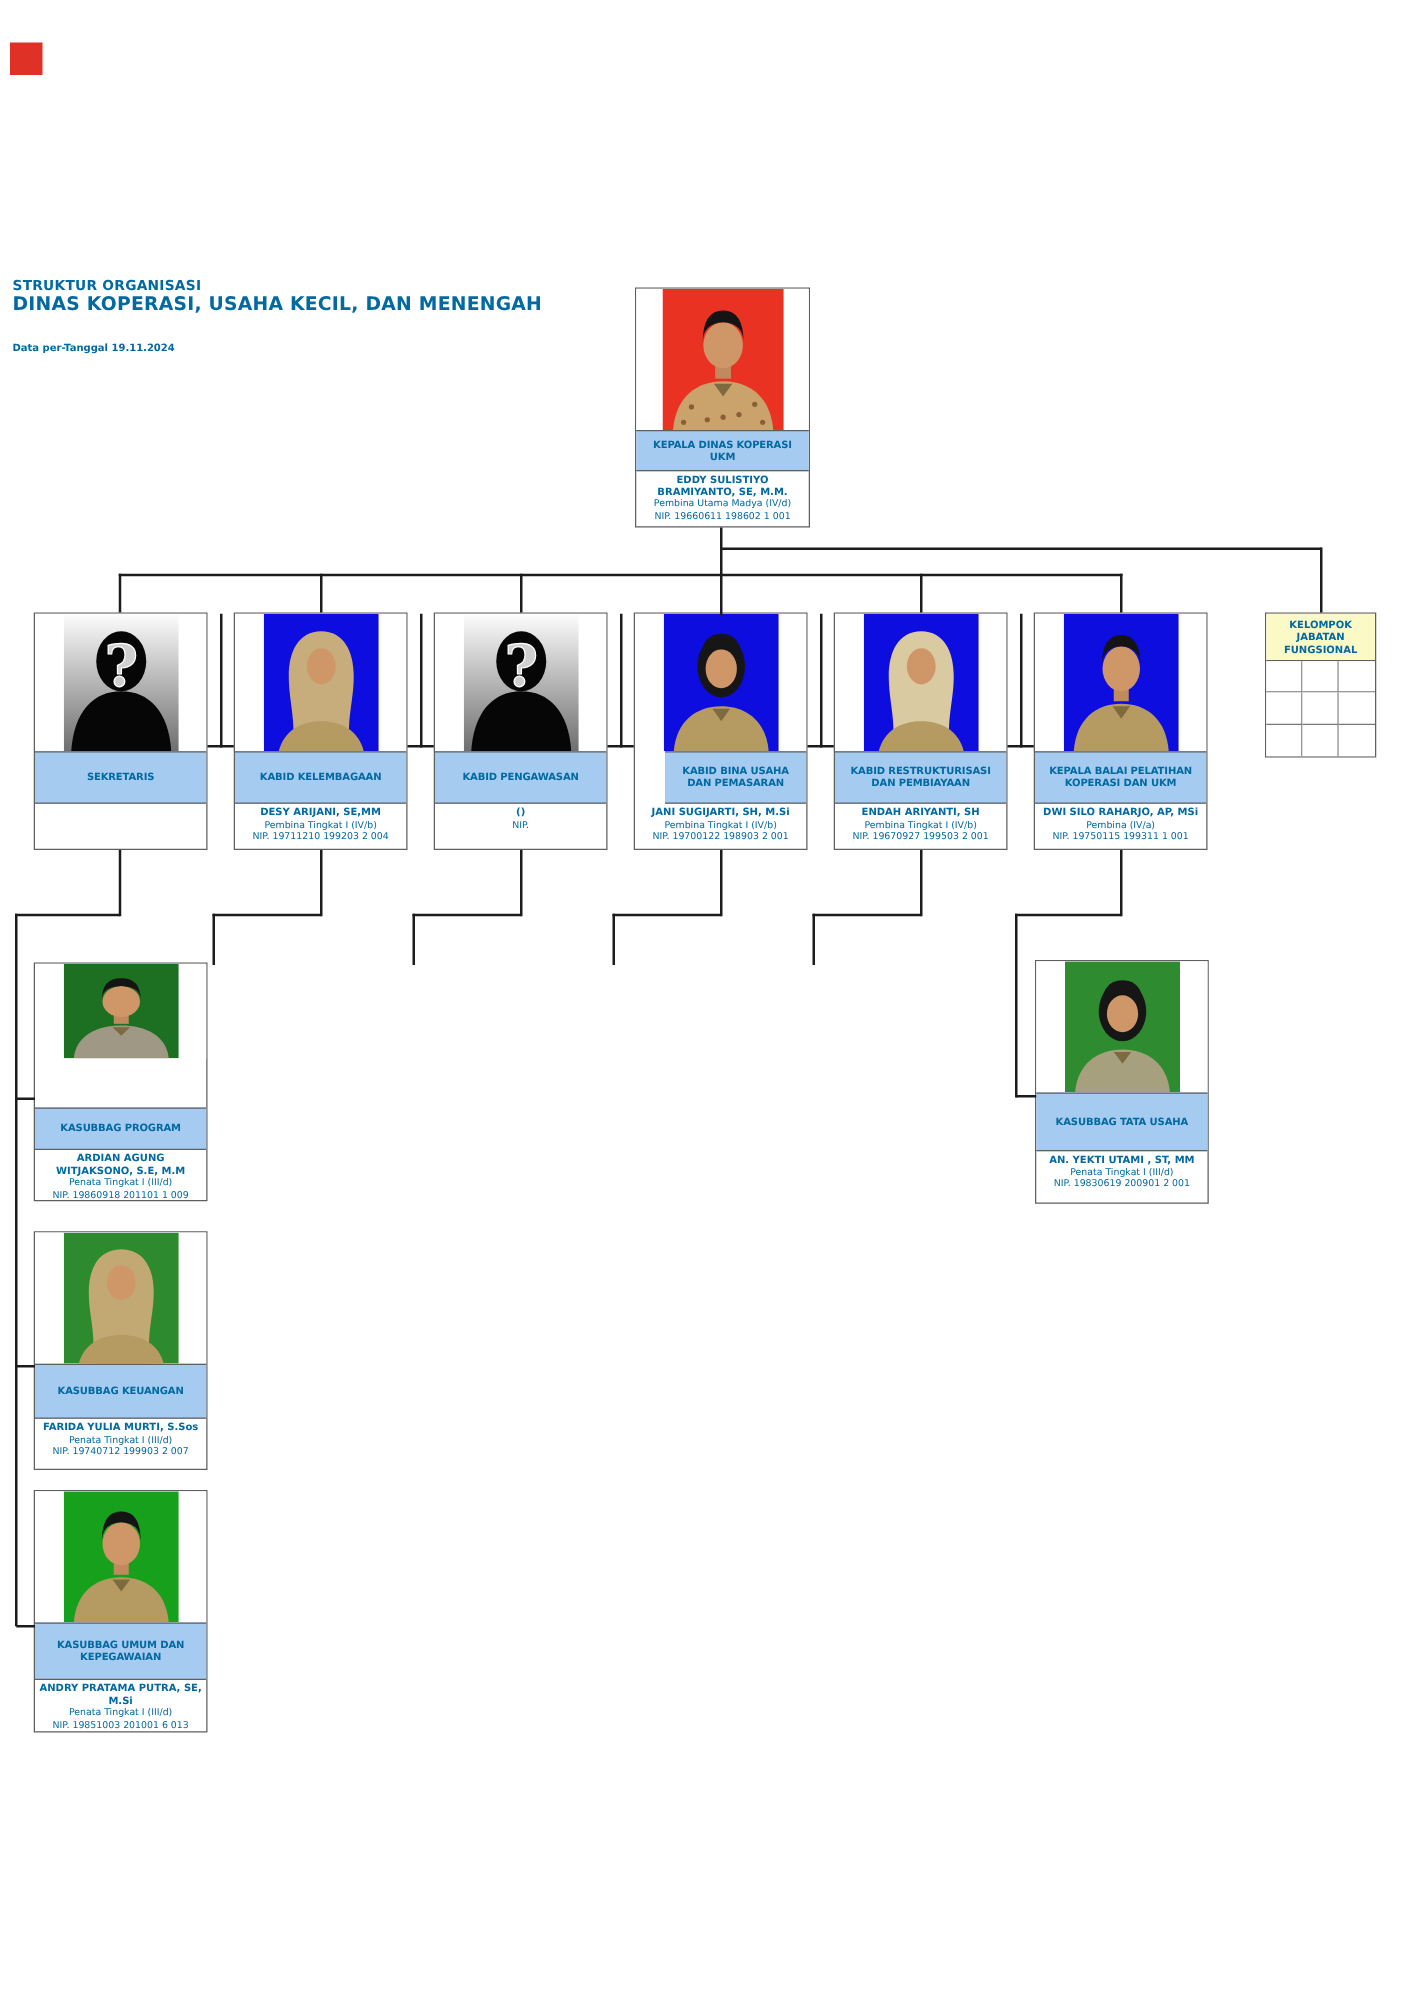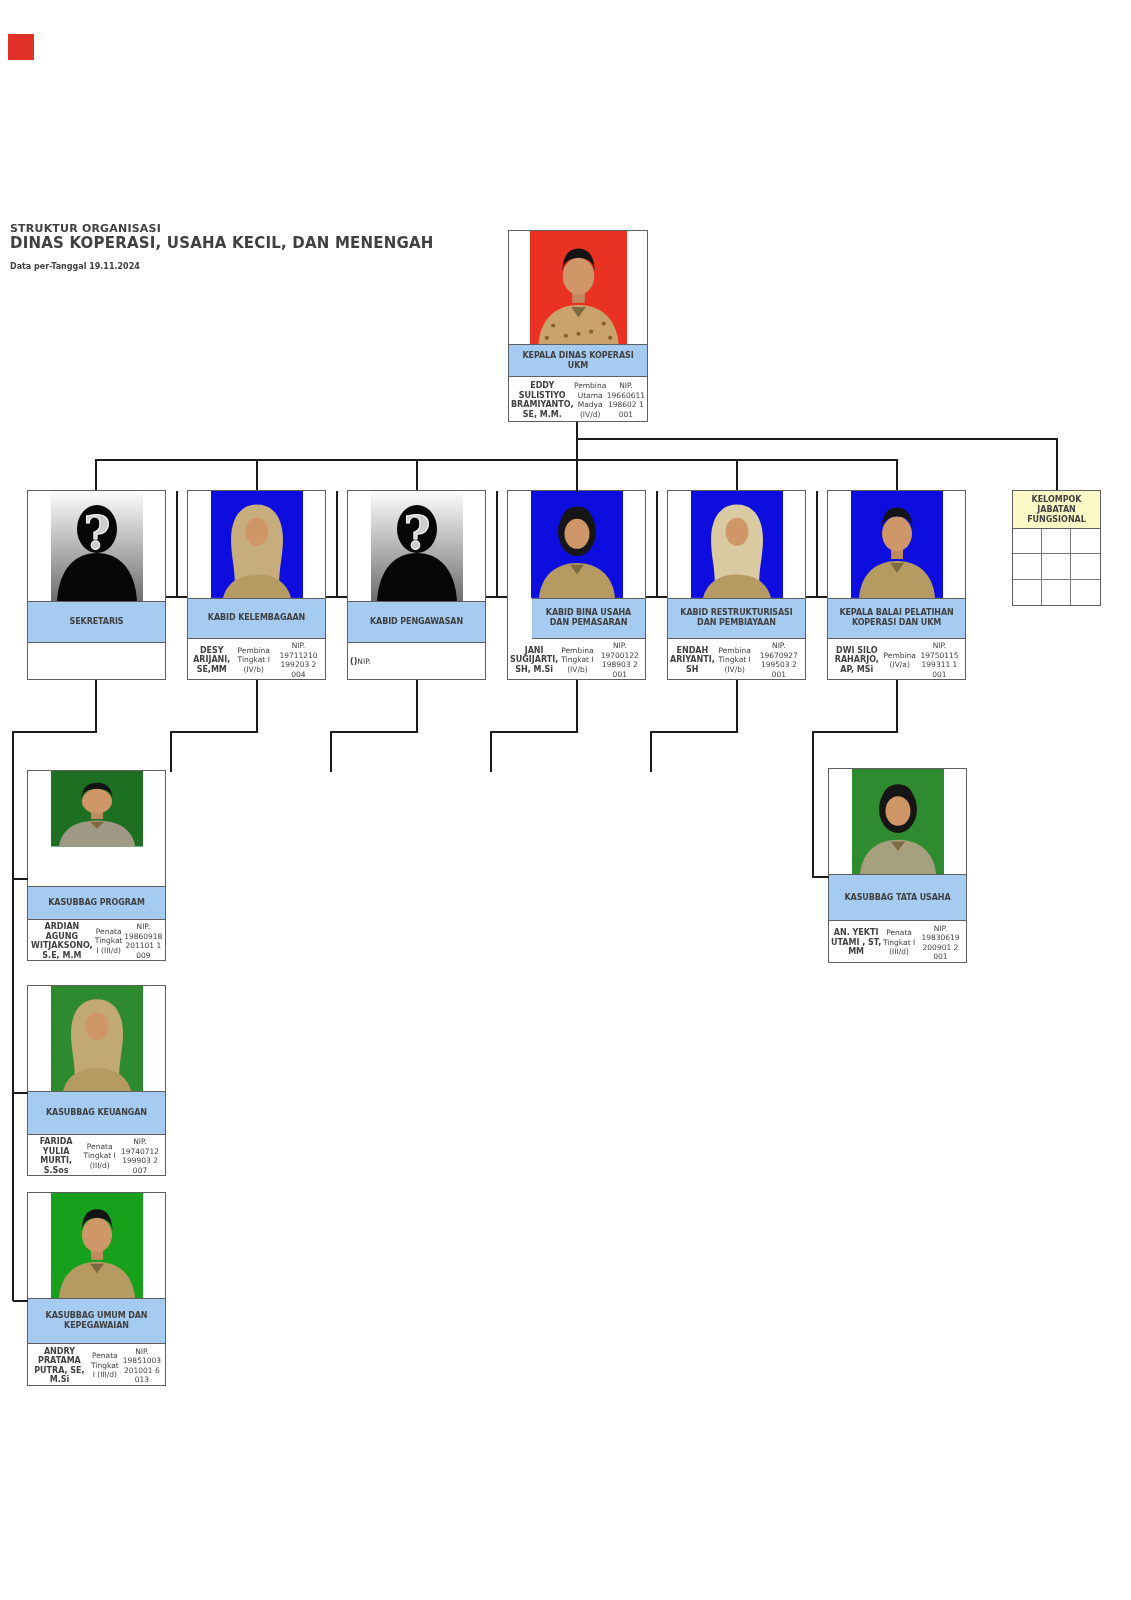--- a/index.html
+++ b/index.html
@@ -1,35 +1,35 @@
 <!DOCTYPE html>
 <html><head>
 <meta charset="utf-8">
 <style>
   *{margin:0;padding:0;box-sizing:border-box}
   html,body{background:#ffffff}
   #canvas{
     position:relative;width:1131px;height:1600px;background:#fff;
-    font-family:"DejaVu Sans","Liberation Sans",sans-serif;color:#404040;overflow:hidden;
+    font-family:"DejaVu Sans","Liberation Sans",sans-serif;color:#0369a1;overflow:hidden;
   }
   .hdr{position:absolute;left:10px;font-weight:bold;white-space:nowrap}
   #hdr1{top:222px;font-size:11px;letter-spacing:.2px}
   #hdr2{top:234px;font-size:15px;letter-spacing:.2px}
-  #hdr3{top:262px;font-size:8px}
+  #hdr3{top:274px;font-size:8px}
   #corner-marker{position:absolute;left:8px;top:34px;width:26px;height:26px}
   .org-box{position:absolute;border:1px solid #5f5f5f;background:#fff;display:flex;flex-direction:column}
   .photo{width:100%;display:flex;justify-content:center;align-items:stretch;overflow:hidden;background:#fff}
   .photo svg{height:100%;display:block}
   .titlebar{
     background:#a6cbf1;border-top:1px solid #5f5f5f;border-bottom:1px solid #5f5f5f;
     display:flex;align-items:center;justify-content:center;text-align:center;
     font-weight:bold;font-size:8px;line-height:10px;padding:4px 3px;letter-spacing:-.1px;
   }
   .bodytext{
-    flex:1;display:flex;flex-direction:row;align-items:center;justify-content:flex-start;
+    flex:1;display:flex;flex-direction:column;align-items:center;justify-content:flex-start;
     text-align:center;font-size:7.5px;line-height:9.5px;padding:2px 2px 0 2px;
   }
   .bodytext .name{font-weight:bold;font-size:8px;line-height:9.5px}
   .line{position:absolute;background:#1c1c1c}
   #kjf{position:absolute;border:1px solid #5f5f5f;background:#fff}
   #kjf-header{
     background:#fbf9c6;border-bottom:1px solid #5f5f5f;display:flex;align-items:center;justify-content:center;
     text-align:center;font-weight:bold;font-size:8px;line-height:10px;padding:18px;
   }
   #kjf-grid{display:grid;grid-template-columns:repeat(3,1fr);grid-template-rows:repeat(3,1fr)}

